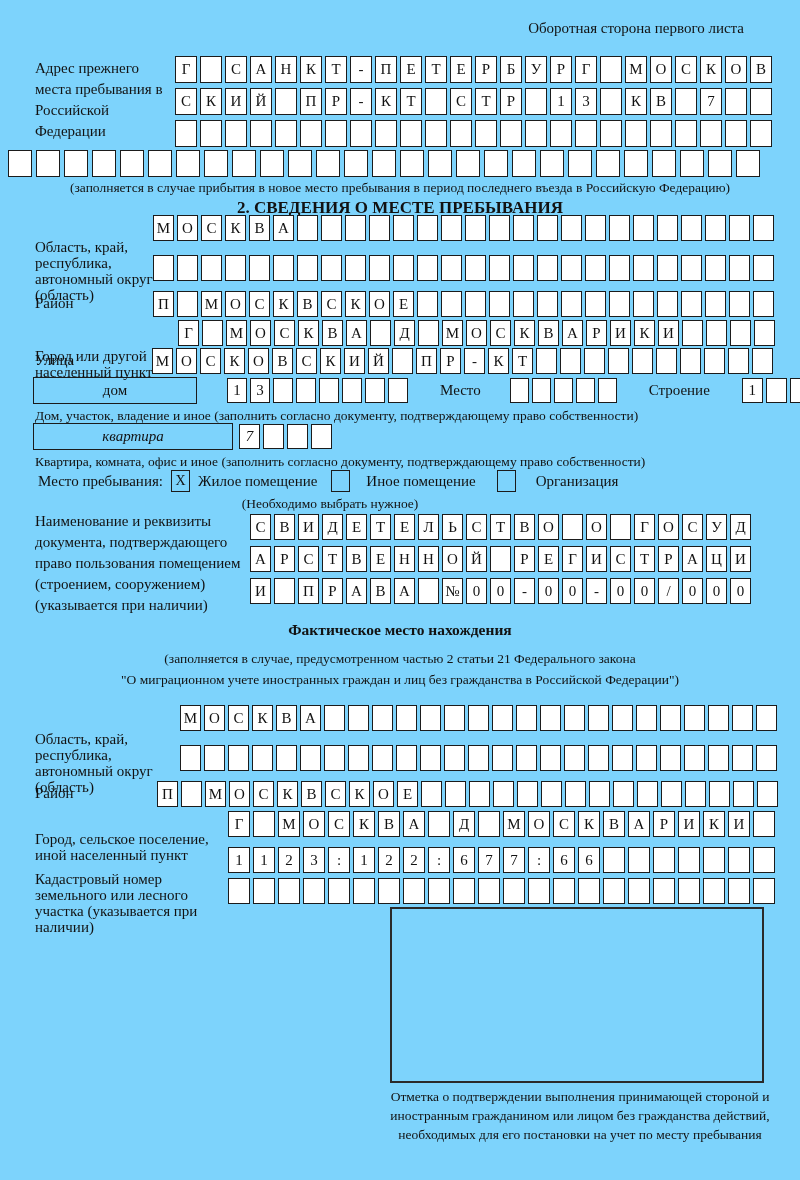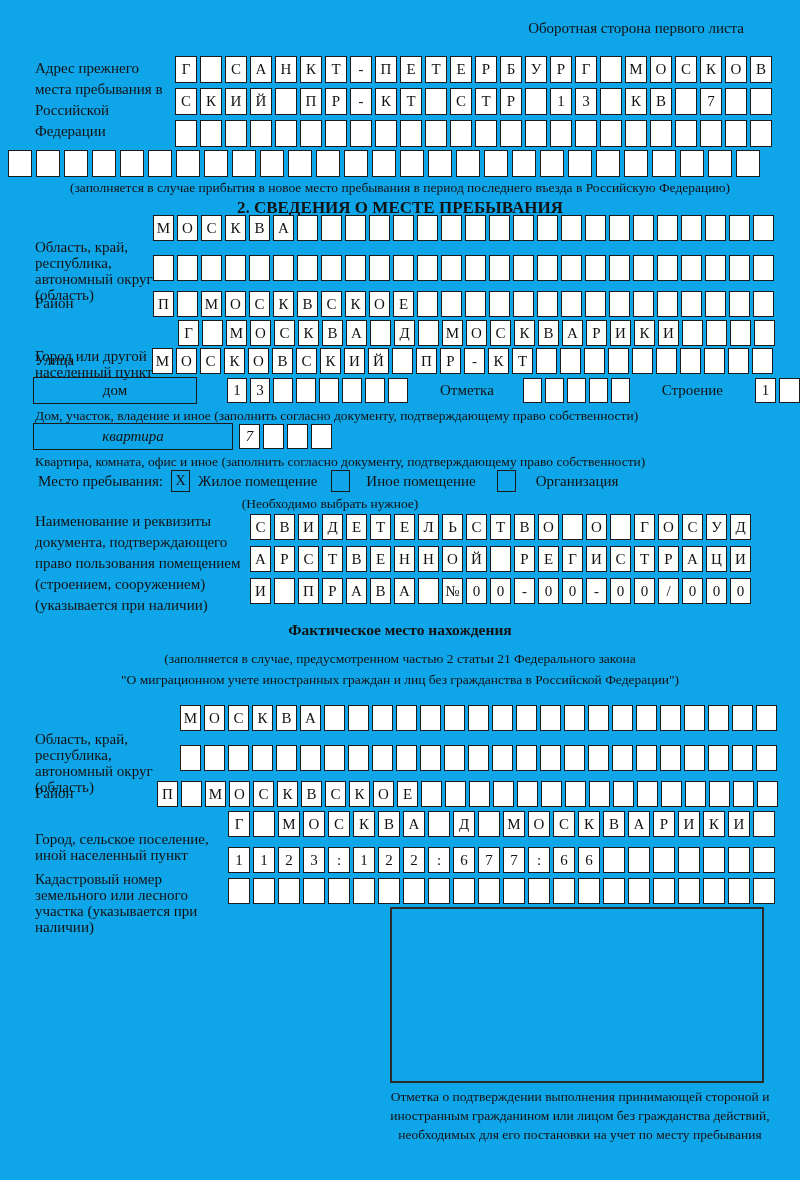--- a/index.html
+++ b/index.html
@@ -1,17 +1,17 @@
 <!DOCTYPE html>
 <html><head>
 <meta charset="utf-8">
 <style>
   html,body { margin:0; padding:0; background:#fff; }
   .page {
-    position:relative; width:800px; height:1180px; background:#0ea5e9;
+    position:relative; width:800px; height:1180px; background:#7dd3fc;
     font-family:"Liberation Serif", serif; color:#121212; overflow:hidden;
   }
   .abs { position:absolute; }
   .lbl { font-size:15px; line-height:21px; }
   .lh20 { line-height:16px;margin-top:32px; }
   .center { text-align:center; }
   .bold { font-weight:bold; }
   .small { font-size:13.5px; }
 
   .stack { display:flex; flex-direction:column; }
@@ -319,21 +319,21 @@
     <div class="crow house">
         <div class="cell">1</div>
         <div class="cell">3</div>
         <div class="cell"></div>
         <div class="cell"></div>
         <div class="cell"></div>
         <div class="cell"></div>
         <div class="cell"></div>
         <div class="cell"></div>
       </div>
-    <div class="inline-lbl" style="margin-left:8px; margin-right:5px;">Отметка</div>
+    <div class="inline-lbl" style="margin-left:8px; margin-right:5px;">Место</div>
     <div class="crow kor">
         <div class="cell"></div>
         <div class="cell"></div>
         <div class="cell"></div>
         <div class="cell"></div>
         <div class="cell"></div>
       </div>
     <div class="inline-lbl" style="margin-left:8px; margin-right:8px;">Строение</div>
     <div class="crow str">
         <div class="cell">1</div>

